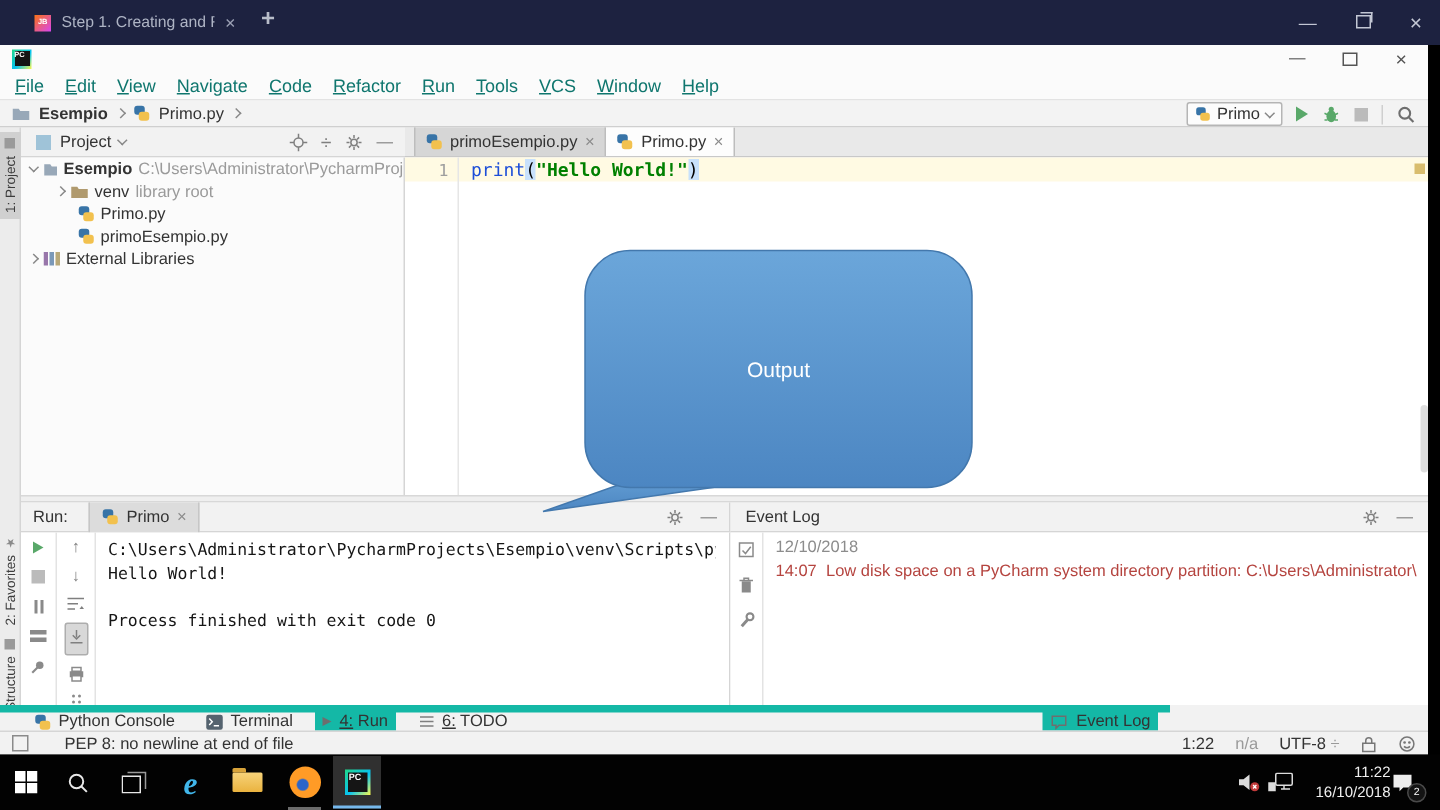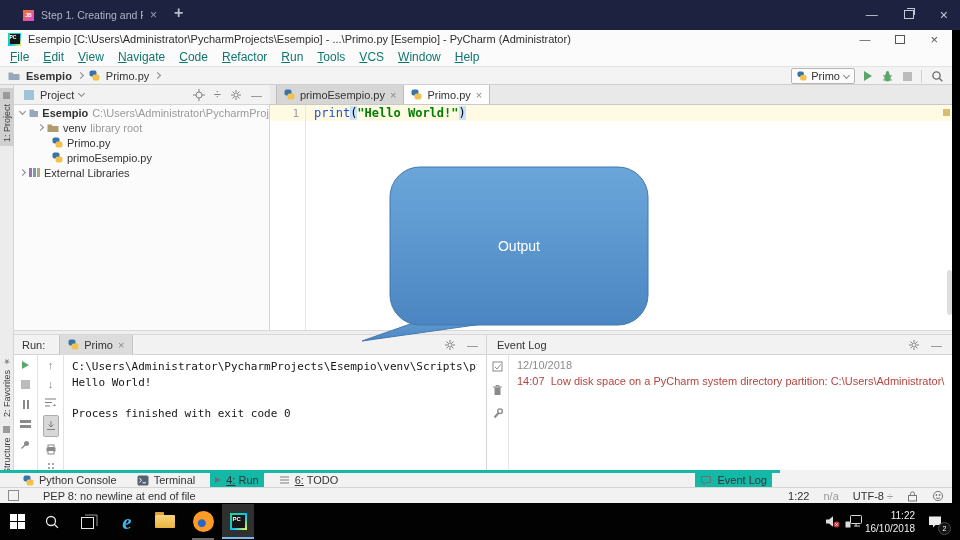--- a/index.html
+++ b/index.html
@@ -64,21 +64,21 @@
   .rtab{display:flex;align-items:center;gap:5px;height:20px;padding:0 8px;background:#dcdcdc;border-left:1px solid #c6c6c6;border-right:1px solid #c6c6c6;font-size:11px;color:#333}
   .rbody{left:14px;top:355px;width:473px;height:115px;background:#fff;border-right:1px solid #d5d5d5;box-sizing:border-box}
   .icol{position:absolute;top:0;height:115px;border-right:1px solid #e3e3e3;box-sizing:border-box;display:flex;flex-direction:column;align-items:center}
   .console{position:absolute;left:58px;top:4px;font-size:11px;line-height:15.5px;color:#161616}
   .eheader{left:487px;top:335px;width:465px;height:20px;background:#f2f2f2;border-bottom:1px solid #d5d5d5;box-sizing:border-box}
   .ebody{left:487px;top:355px;width:465px;height:115px;background:#fff}
   .evdate{font-size:11px;color:#8c8c8c}
   .evmsg{font-size:11px;color:#b5443f}
   .selbox{background:#d8d8d8;border:1px solid #adadad;border-radius:2px;padding:1px}
   
-  .toolsbar{left:0;top:470px;width:780px;height:17px;background:#f2f2f2;border-top:3px solid #14b8a6;box-sizing:border-box}
+  .toolsbar{left:0;top:470px;width:780px;height:17px;background:#f2f2f2;border-top:5px solid #14b8a6;box-sizing:border-box}
   .titem{display:flex;align-items:center;gap:5px;font-size:11px;color:#333;height:16px;padding:0 5px}
   .tsel{background:#14b8a6}
   .mnb{display:inline-block}
   .mnb::first-letter{text-decoration:underline}
   .statusbar{left:0;top:487px;width:952px;height:16px;background:#f2f2f2;border-top:1px solid #d5d5d5;box-sizing:border-box}
   
   .taskbar{left:0;top:503px;width:960px;height:37px;background:#020202}
   .tbi{height:37px;display:flex;align-items:center;justify-content:center;position:relative}
   .tb-folder{width:20px;height:13px;background:linear-gradient(#f7d37a,#eab33f);border-radius:1px;position:relative}
   .tb-folder::before{content:'';position:absolute;top:-3px;left:0;width:9px;height:3px;background:#d8a33a;border-radius:1px 1px 0 0}
@@ -109,21 +109,20 @@
       <span class="wbtn" style="font-size:14px">×</span>
     </div>
   </div>
 
   <div class="ab ide"></div>
 
   <div class="ab titlebar flex">
     <span class="pclogo" style="width:13px;height:13px;margin-left:8px">
         <span class="in" style="width:10px;height:10px;font-size:5px">PC</span>
       </span>
-    <span style="font-size:11px;color:#2e2e2e;margin-left:7px;white-space:nowrap">Esempio [C:\Users\Administrator\PycharmProjects\Esempio] - ...\Primo.py [Esempio] - PyCharm (Administrator)</span>
     <span class="flex" style="position:absolute;right:14px;gap:25px;color:#555">
       <span style="font-size:11px">—</span>
       <span class="boxg"></span>
       <span style="font-size:13px">×</span>
     </span>
   </div>
 
   <div class="ab menubar flex" style="padding-left:3px">
     <span class="mn">File</span>
     <span class="mn">Edit</span>
@@ -487,21 +486,21 @@
           <path d="M10.4 8.4l2.2 2.2M12.6 8.4l-2.2 2.2" stroke="#fff" stroke-width="0.9"></path>
         </svg>
     </span>
     <span class="tbi" style="position:absolute;right:96px;width:22px">
       <svg width="17" height="13">
           <rect x="5.5" y="0.5" width="11" height="8" rx="1" fill="none" stroke="#dcdcdc"></rect>
           <path d="M9 11h6M11 9v2" stroke="#dcdcdc"></path>
           <rect x="0.5" y="6.5" width="5" height="6" fill="#dcdcdc"></rect>
         </svg>
     </span>
-    <span class="tbi" style="position:absolute;right:44px;width:52px">
+    <span class="tbi" style="position:absolute;right:32px;width:52px">
       <span class="clock">
           <div>11:22</div>
           <div>16/10/2018</div>
         </span>
     </span>
     <span class="tbi" style="position:absolute;right:12px;width:26px">
       <svg width="16" height="14">
           <path d="M2 1.5h12v8.5H8.5L6 12.5V10H2z" fill="#ededed"></path>
         </svg>
       <span class="badge">2</span>

